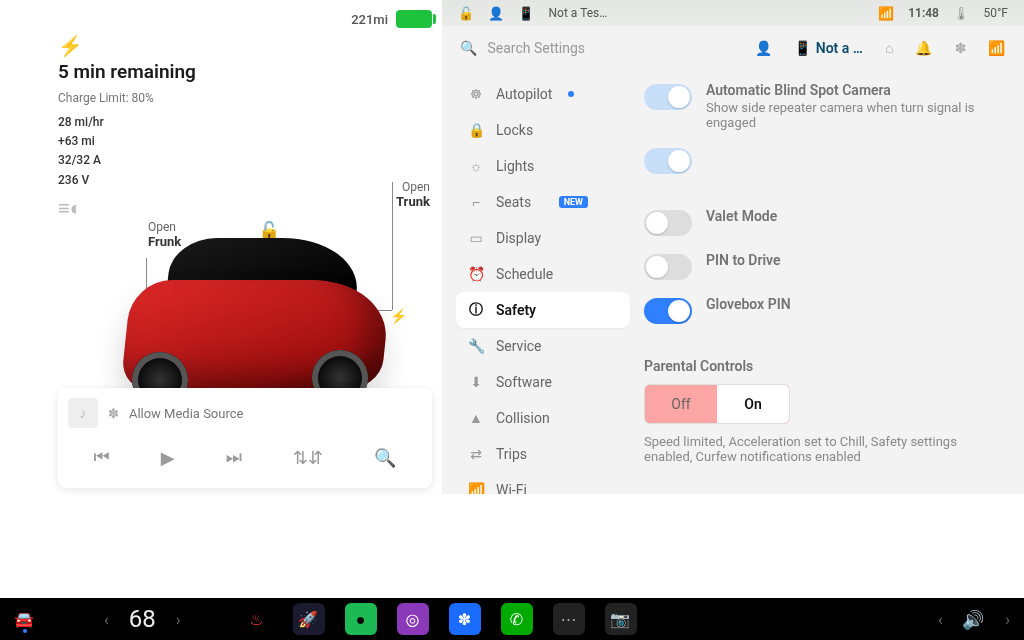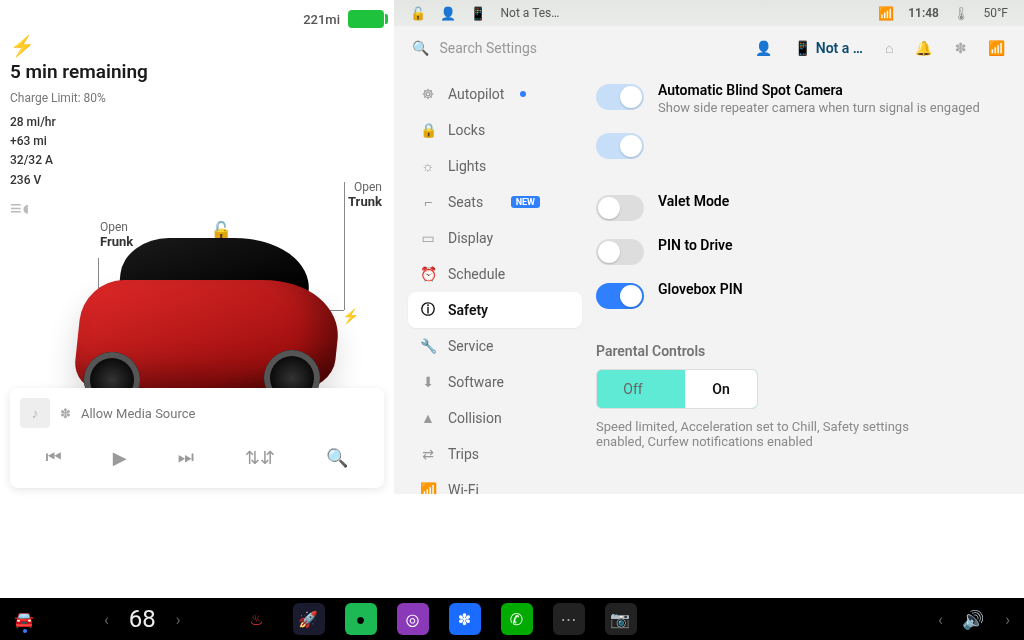--- a/index.html
+++ b/index.html
@@ -1,17 +1,17 @@
 <!DOCTYPE html>
 <html><head>
 <meta charset="utf-8">
 <style>
   * { box-sizing: border-box; font-family: -apple-system, BlinkMacSystemFont, "Segoe UI", Roboto, Helvetica, Arial, sans-serif; }
   body { margin:0; width:1024px; height:640px; background:#fff; overflow:hidden; position:relative; }
-  .container { display:flex; width:100%; height:494px; }
+  .container { display:flex; width:100%; height:494px;padding-left:48px; }
   
   .left { width:394px; background:#fff; position:relative; padding:8px 10px; }
   .left-top { display:flex; align-items:center; justify-content:flex-end; gap:8px; height:22px; }
   .range { font-size:13px; color:#555; font-weight:500; }
   .battery { width:36px; height:18px; border-radius:4px; background:#1ec23c; position:relative; }
   .battery::after { content:""; position:absolute; right:-4px; top:4px; width:3px; height:10px; background:#1ec23c; border-radius:0 2px 2px 0; }
   .charge-block { margin-top:6px; }
   .bolt { color:#1ec23c; font-size:20px; line-height:1; }
   .remaining { font-weight:600; font-size:19px; color:#1a1a1a; margin-top:4px; }
   .charge-limit { font-size:12px; color:#777; margin-top:8px; }
@@ -53,25 +53,25 @@
   .dot { width:6px;height:6px;background:#2f7fff;border-radius:50%;display:inline-block;margin-left:4px; vertical-align:middle;}
   .new-badge { background:#2f7fff; color:#fff; font-size:9px; padding:1px 5px; border-radius:3px; font-weight:700; }
   
   .content { flex:1; padding:12px 20px 8px 4px; overflow:hidden; }
   .setting-row { display:flex; align-items:flex-start; gap:14px; margin-bottom:16px; }
   .toggle { width:48px; height:26px; border-radius:20px; background:#c7def8; position:relative; flex-shrink:0; margin-top:2px;}
   .toggle::after { content:""; position:absolute; width:22px; height:22px; border-radius:50%; background:#fff; top:2px; right:2px; box-shadow:0 1px 2px rgba(0,0,0,0.2);}
   .toggle.off { background:#ddd; }
   .toggle.off::after { right:auto; left:2px; }
   .toggle.on-strong { background:#2f7fff; }
-  .setting-label { font-size:14px; font-weight:600; color:#000000; }
+  .setting-label { font-size:14px; font-weight:600; color:#737373; }
   .setting-sub { font-size:13px; color:#888; margin-top:2px; }
   .section-gap { height:18px; }
   .section-title { font-size:14px; font-weight:600; color:#737373; margin-bottom:10px; }
-  .segmented { display:inline-flex; border:1px solid #ddd; border-radius:6px; overflow:hidden; background:#5eead4;gap:16px;}
+  .segmented { display:inline-flex; border:1px solid #ddd; border-radius:6px; overflow:hidden; background:#fca5a5;}
   .seg { width:72px; height:38px; display:flex; align-items:center; justify-content:center; font-size:14px; color:#666; }
   .seg.active { background:#fff; color:#111; font-weight:600; }
   .pc-desc { font-size:13px; color:#8a8a8a; margin-top:10px; max-width:340px; }
   .info-ic { color:#aaa; font-size:12px; margin-left:4px; }
   
   .dock { position:absolute; left:0; bottom:0; width:100%; height:42px; background:#000; display:flex; align-items:center; padding:0 14px; gap:20px; color:#ccc; }
   .dock .app { width:32px; height:32px; border-radius:6px; display:flex; align-items:center; justify-content:center; font-size:16px; }
   .dock .spacer { flex:1; }
   .temp-val { font-size:24px; font-weight:400; color:#eee; }
   .chev { color:#666; font-size:16px; }

